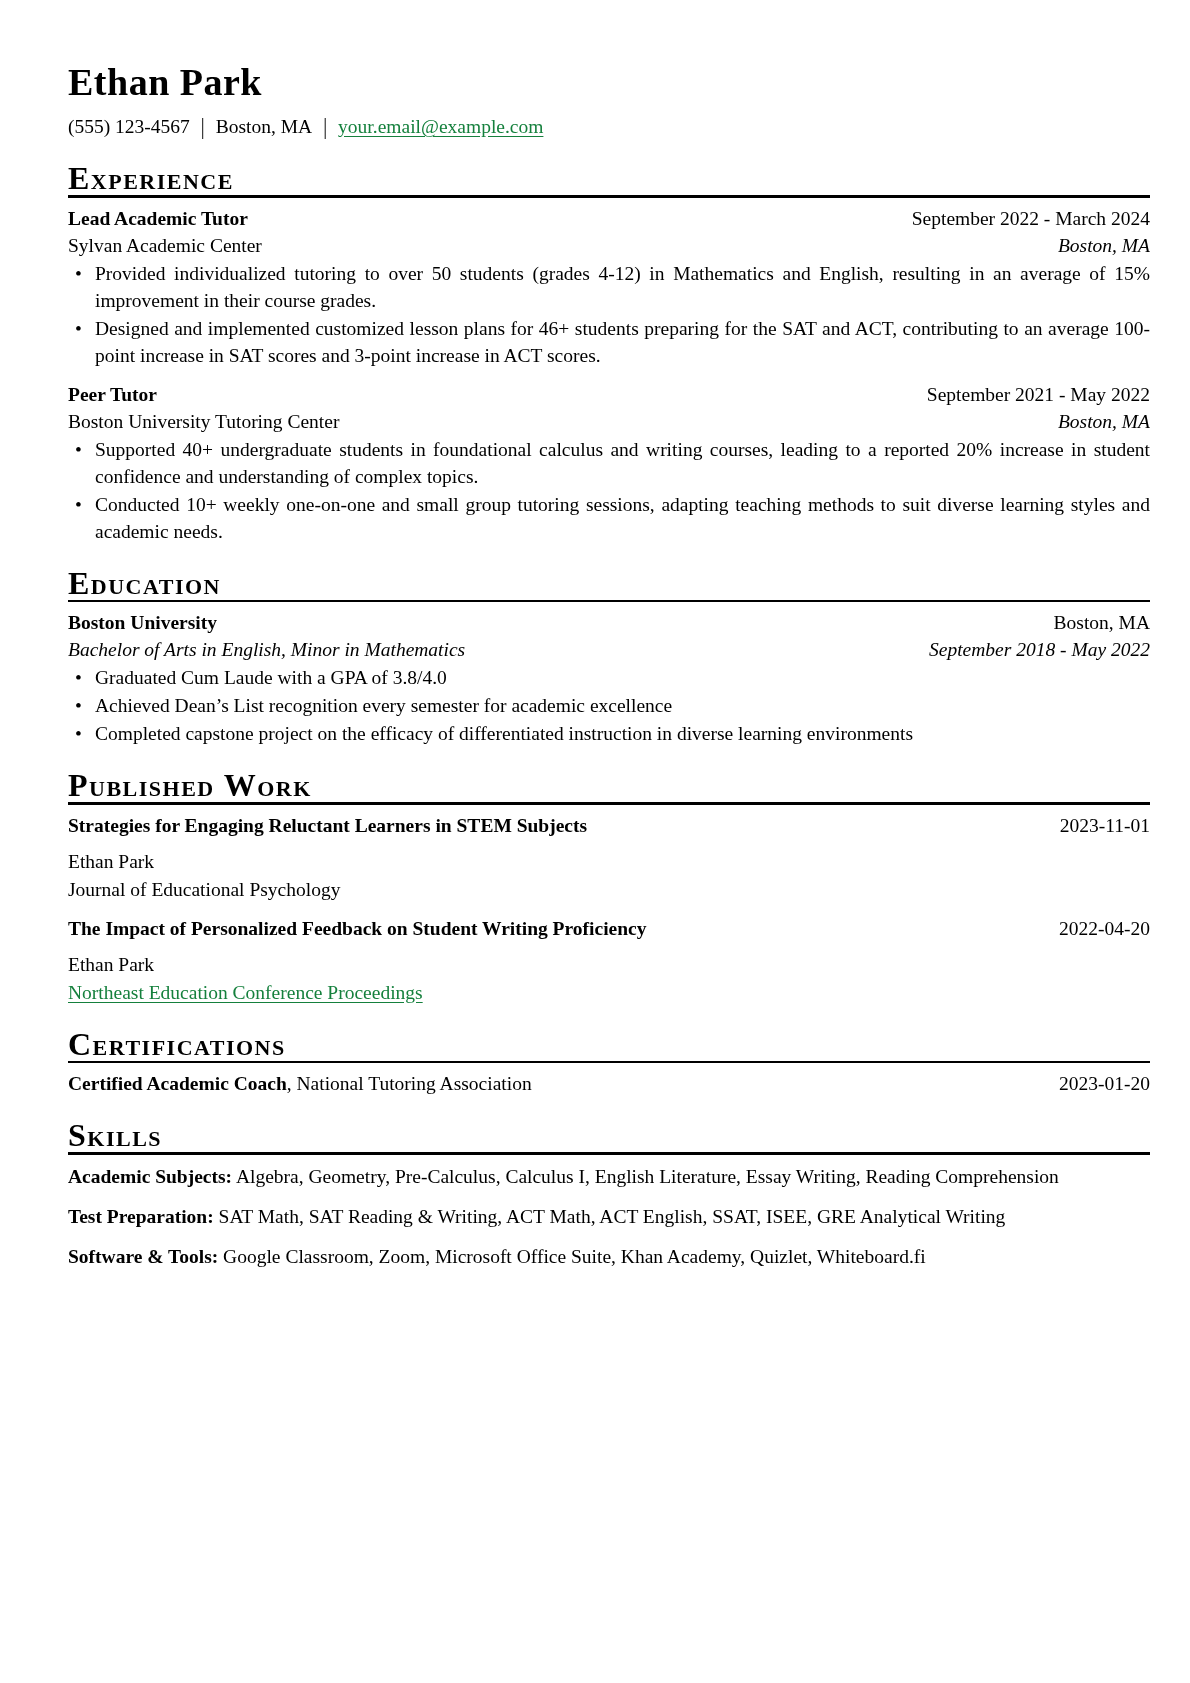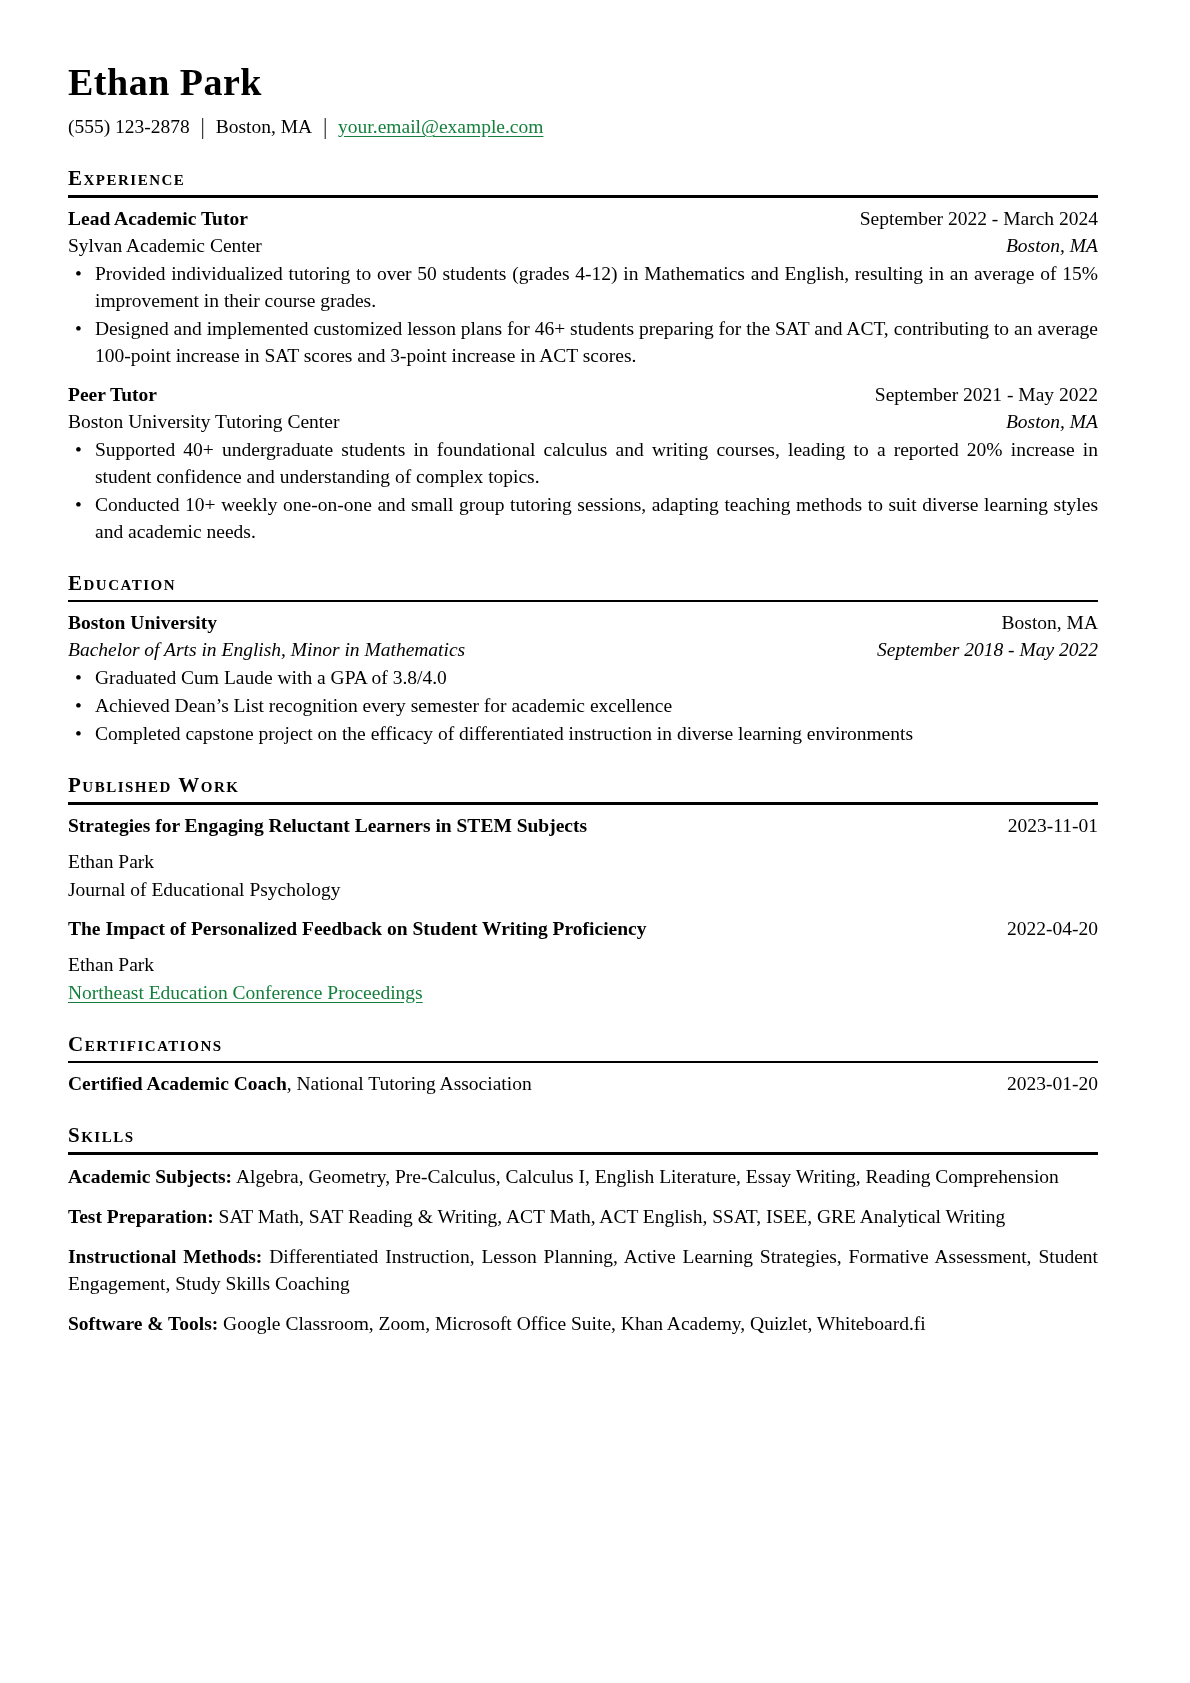--- a/index.html
+++ b/index.html
@@ -6,36 +6,36 @@
     margin: 0; padding: 0;
     background: #ffffff; color: #000000;
   }
   body {
     width: 1190px; height: 1683px;
     overflow: hidden;
     font-family: "Liberation Serif", "DejaVu Serif", serif;
     font-size: 19.5px;
     line-height: 27px;
   }
-  .page { padding: 60px 92px 0 68px; }
+  .page { padding: 60px 40px 0 68px; }
 
   
   .name {
     font-size: 38px; font-weight: bold; line-height: 44px;
     letter-spacing: 0.5px;
   }
   .contact { margin-top: 9px; line-height: 27px; }
   .contact .sep { display: inline-block; margin: 0 11px; transform: scaleY(1.15); }
   a.plain-link { color: #15803d; text-decoration: underline; text-underline-offset: 3px; }
 
   
   .section { margin-top: 24px; }
   .section-heading {
     font-variant: small-caps;
-    font-size: 21px; line-height: 28px;
+    font-size: 32px; line-height: 28px;
     font-weight: 600; letter-spacing: 1.5px;
   }
   .section-rule { height: 2.5px; background: #000; margin-top: 3px; }
 
   
   .row { display: flex; justify-content: space-between; align-items: baseline; }
   .entry { margin-top: 12px; }
   .entry.first { margin-top: 7px; }
   .bold { font-weight: bold; text-align: right; }
   .italic { font-style: italic; }
@@ -59,21 +59,21 @@
   .skill { margin-top: 13px; text-align: justify; hyphens: auto; }
   .skill.first { margin-top: 8px; }
 </style>
 </head>
 <body>
 
 <div class="page">
 
   <div class="name">Ethan Park</div>
   <div class="contact">
-    <span>(555) 123-2878</span><span class="sep">|</span><span>Boston, MA</span><span class="sep">|</span><a href="#" class="plain-link">your.email@example.com</a>
+    <span>(555) 123-4567</span><span class="sep">|</span><span>Boston, MA</span><span class="sep">|</span><a href="#" class="plain-link">your.email@example.com</a>
   </div>
 
   <div class="section">
     <div class="section-heading">Experience</div>
     <div class="section-rule"></div>
 
     <div class="entry first">
       <div class="row">
         <span class="bold">Lead Academic Tutor</span>
         <span>September 2022 - March 2024</span>
@@ -186,20 +186,17 @@
     <div class="section-heading">Skills</div>
     <div class="section-rule"></div>
 
     <div class="skill first">
       <span class="bold">Academic Subjects:</span><span> Algebra, Geometry, Pre-Calculus, Calculus I, English Literature, Essay Writing, Reading Comprehension</span>
     </div>
     <div class="skill">
       <span class="bold">Test Preparation:</span><span> SAT Math, SAT Reading &amp; Writing, ACT Math, ACT English, SSAT, ISEE, GRE Analytical Writing</span>
     </div>
     <div class="skill">
-      <span class="bold">Instructional Methods:</span><span> Differentiated Instruction, Lesson Planning, Active Learning Strategies, Formative Assessment, Student Engagement, Study Skills Coaching</span>
-    </div>
-    <div class="skill">
       <span class="bold">Software &amp; Tools:</span><span> Google Classroom, Zoom, Microsoft Office Suite, Khan Academy, Quizlet, Whiteboard.fi</span>
     </div>
   </div>
 
 </div>
 
 </body></html>

